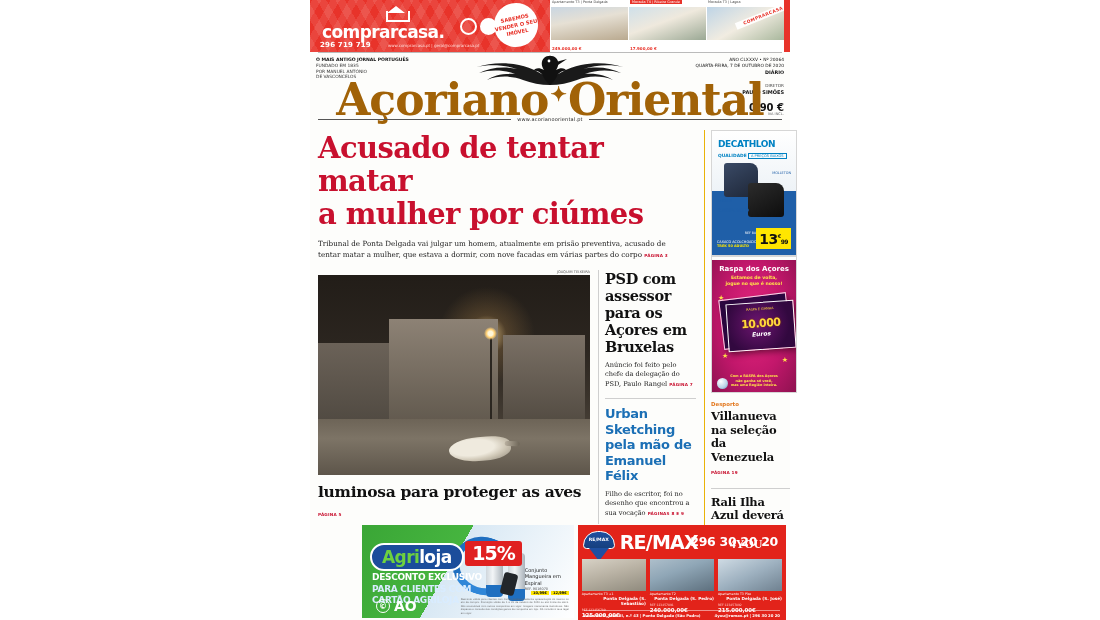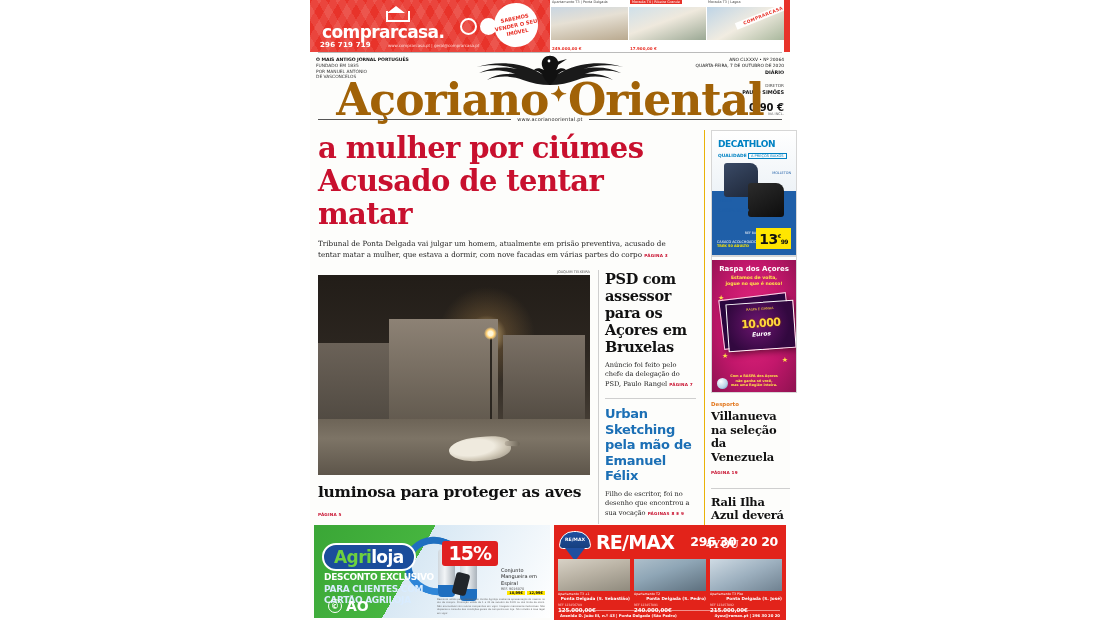--- a/index.html
+++ b/index.html
@@ -348,20 +348,21 @@
   }
   .sp-div { height: 1px; background: #cfcfcf; margin: 8px 0 7px; }
 
   
   .bottomads { position: absolute; left: 310px; bottom: 0; width: 480px; height: 95px; display: flex; gap: 4px; padding: 0 4px; }
 
   .agri {
     position: relative; width: 238px; height: 93px;
     background: linear-gradient(120deg,#3aa636 0%,#46b53f 42%,#d8e8f4 42%,#ffffff 100%);
     overflow: hidden;
+    margin-left: 48px;
   }
   .agri-logo {
     position: absolute; left: 8px; top: 18px;
     background: #1b4d9b; color: #fff;
     font-family: "DejaVu Sans", sans-serif; font-weight: bold; font-size: 17px;
     padding: 2px 10px; border-radius: 14px; letter-spacing: -.6px;
     border: 2px solid #fff;
   }
   .agri-logo .g { color: #6dd13f; }
   .agri-t {
@@ -561,22 +562,22 @@
         <div class="ln"></div>
         <div class="url">www.acorianooriental.pt</div>
         <div class="ln"></div>
       </div>
     </div>
 
     <div class="content">
 
       <div class="col-main">
         <div class="lead-head">
+          <div>Acusado de tentar matar</div>
           <div>a mulher por ciúmes</div>
-          <div>Acusado de tentar matar</div>
         </div>
         <div class="lead-sub">
           <span>Tribunal de Ponta Delgada vai julgar um homem, atualmente em prisão preventiva, acusado de tentar matar a mulher, que estava a dormir, com nove facadas em várias partes do corpo</span>
           <span class="pg">PÁGINA 3</span>
         </div>
 
         <div class="midrow">
           <div class="photo-wrap">
             <div class="credit">JOAQUIM TEIXEIRA</div>
             <div class="photo">

